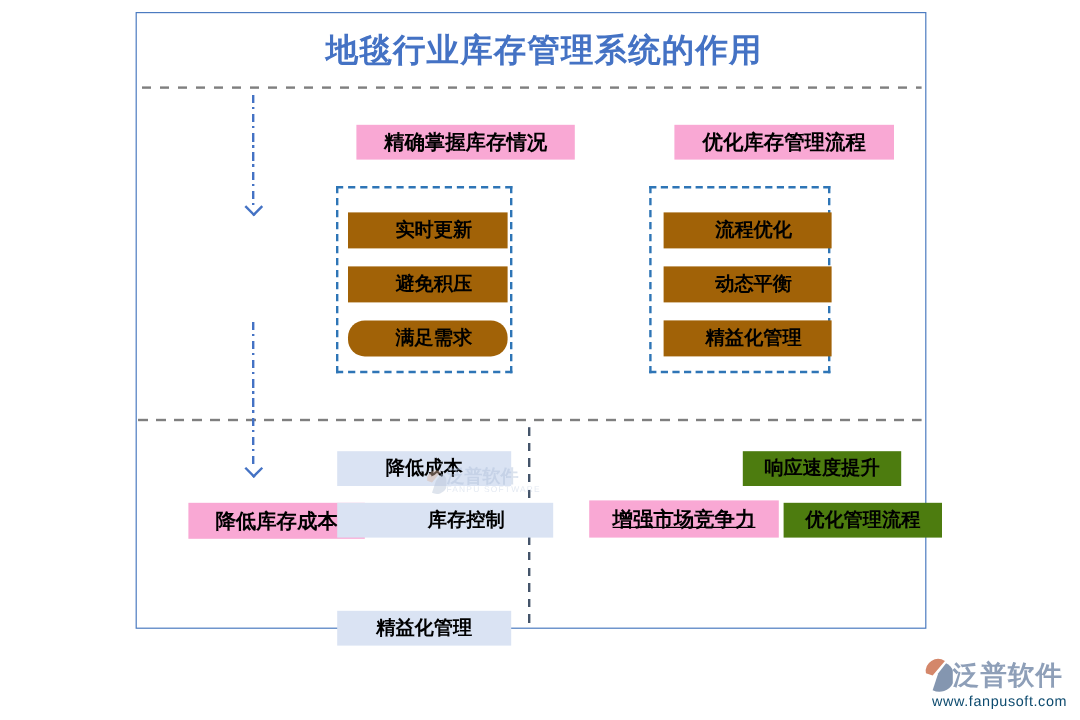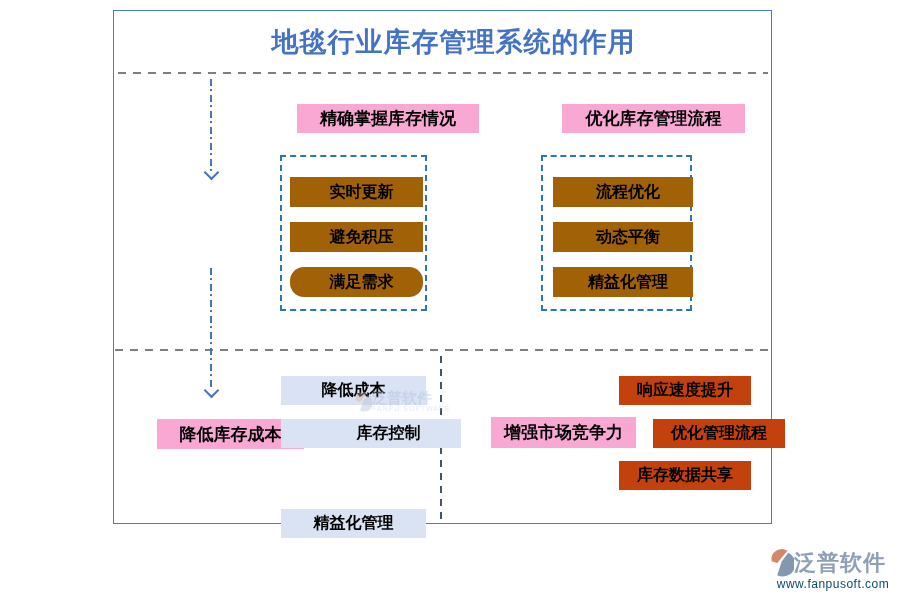--- a/index.html
+++ b/index.html
@@ -23,21 +23,21 @@
     position:absolute;background:#f9a8d4;display:flex;align-items:center;justify-content:center;
     font-size:17px;font-weight:bold;color:#000;margin-left:32px;
   }
   .grp{position:absolute;border:2px dashed #2E75B6;}
   .node{
     position:absolute;display:flex;align-items:center;justify-content:center;
     font-size:16px;font-weight:bold;color:#000;
   }
   .ybox{background:#a16207;padding-left:10px;}
   .lbox{background:#DAE3F3;}
-  .gbox{background:#c2410c;}
+  .gbox{background:#4d7c0f;}
   
   .wm{position:absolute;left:352px;top:390px;display:flex;align-items:flex-start;opacity:.45;}
   .wm svg{width:20px;height:24px;}
   .wm .wm-cn{font-size:15px;color:#aebfd9;font-weight:bold;line-height:15px;}
   .wm .wm-en{font-size:7px;color:#c3cfe2;letter-spacing:1px;}
   
   .brand{position:absolute;left:766px;top:547px;width:134px;}
   .brand-row{display:flex;align-items:center;}
   .brand svg{width:28px;height:32px;flex:0 0 auto;}
   .brand-cn{font-size:22px;font-weight:bold;color:#8E9FB8;letter-spacing:1px;line-height:24px;}
@@ -96,31 +96,28 @@
   <div class="node lbox" style="left:281px;top:376px;width:145px;height:29px;">
     <span>降低成本</span>
   </div>
   <div class="node lbox" style="left:281px;top:419px;width:145px;height:29px;padding-left:35px;">
     <span>库存控制</span>
   </div>
   <div class="node lbox" style="left:281px;top:461px;width:145px;height:29px;margin-top:48px;">
     <span>精益化管理</span>
   </div>
 
-  <div class="hdr" style="left:459px;top:417px;width:145px;height:31px;">
+  <div class="hdr" style="left:459px;top:417px;width:158px;height:31px;text-decoration:underline;">
     <span>增强市场竞争力</span>
   </div>
   <div class="node gbox" style="left:619px;top:376px;width:132px;height:29px;">
     <span>响应速度提升</span>
   </div>
   <div class="node gbox" style="left:653px;top:419px;width:132px;height:29px;">
     <span>优化管理流程</span>
-  </div>
-  <div class="node gbox" style="left:619px;top:461px;width:132px;height:29px;">
-    <span>库存数据共享</span>
   </div>
 
   <div class="wm">
     <svg viewBox="0 0 30 34">
       <path d="M6,15 A11,11 0 0 1 23,4 L12,17 Z" fill="#d8b3a0"></path>
       <path d="M24,6 A12,12 0 0 1 12,30 L17,15 Z" fill="#b7c4d8"></path>
     </svg>
     <div>
       <div class="wm-cn">泛普软件</div>
       <div class="wm-en">FANPU SOFTWARE</div>

